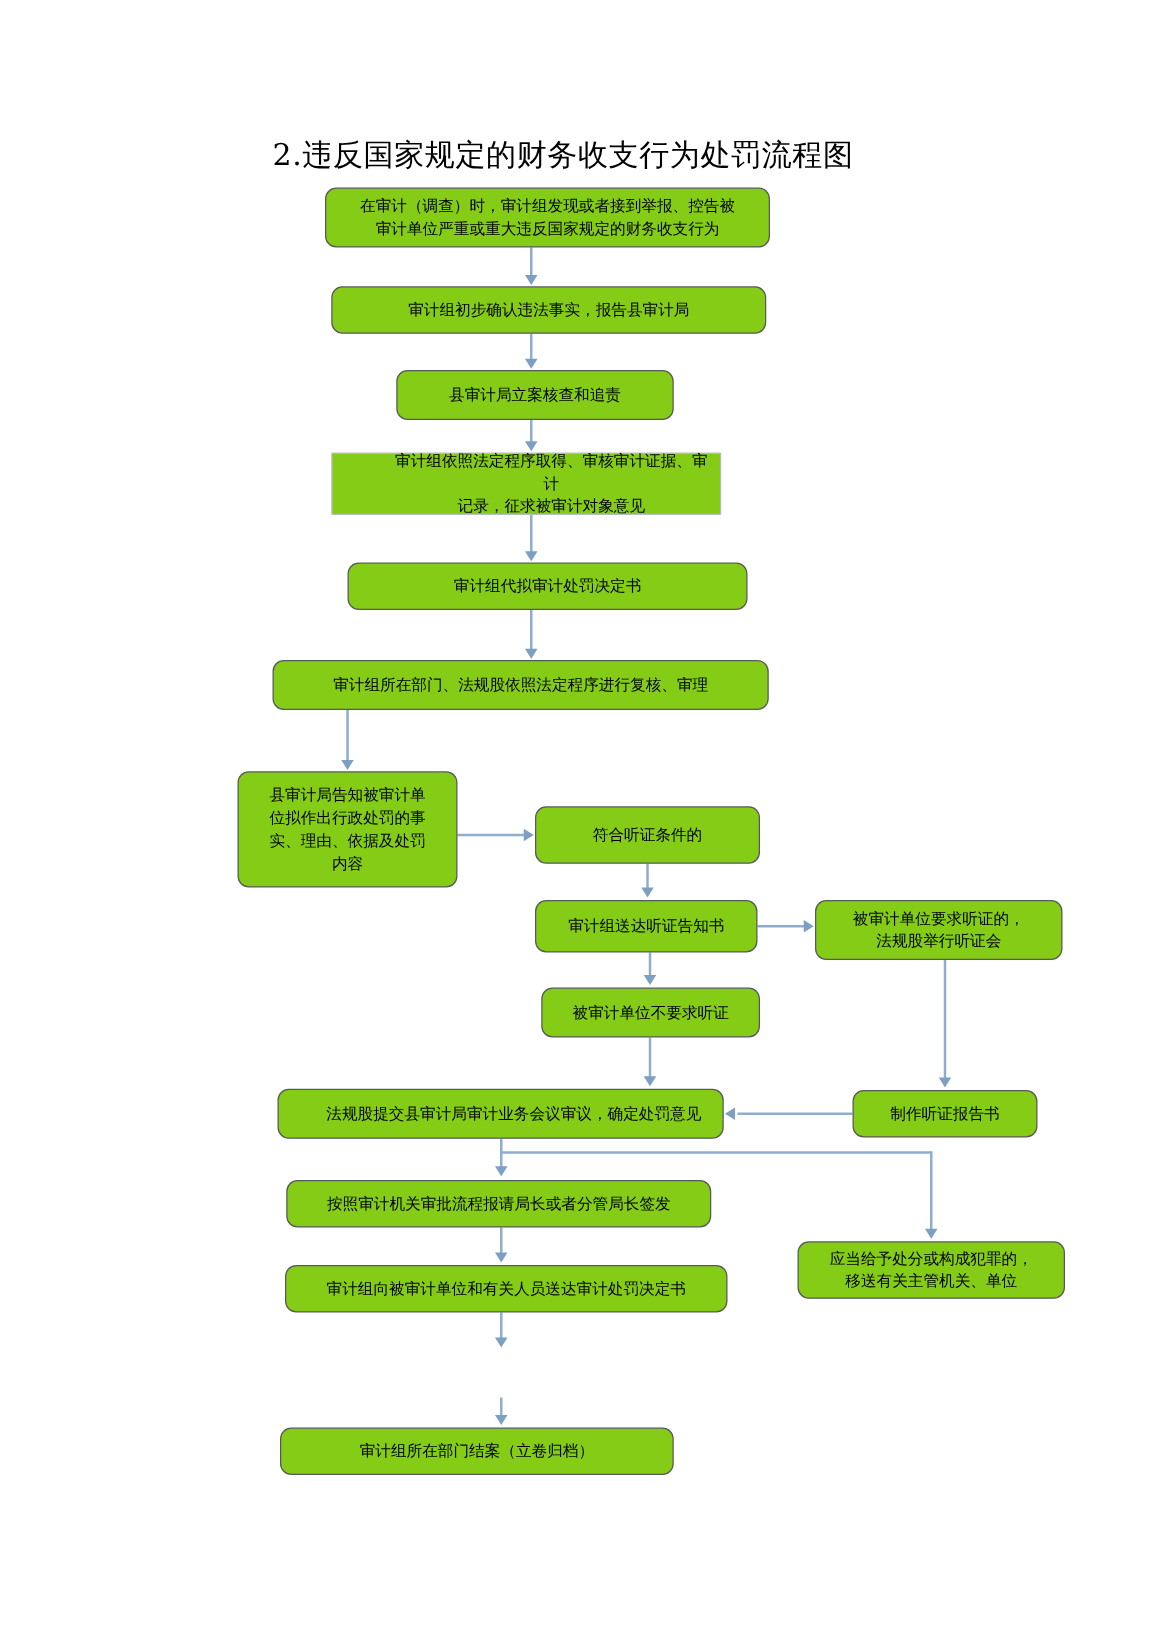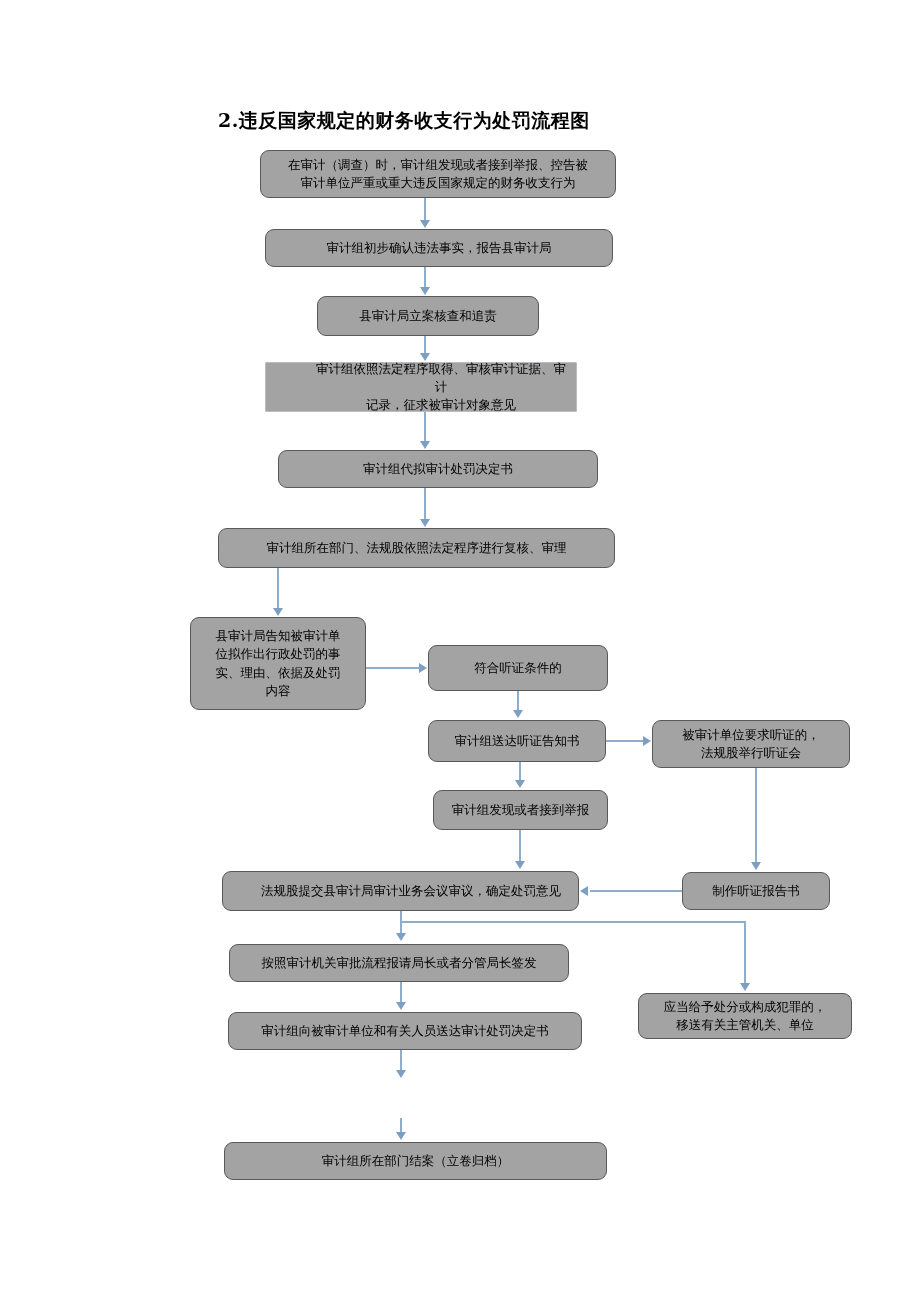--- a/index.html
+++ b/index.html
@@ -14,31 +14,31 @@
     position: relative;
     width: 920px;
     height: 1301px;
     background: #ffffff;
     overflow: hidden;
   }
   #flow-title {
     position: absolute;
     left: 218px;
     top: 108px;
-    font-size: 19px;
-    font-weight: bold;
+    font-size: 24px;
+    font-weight: normal;
     color: #000000;
     font-family: "DejaVu Serif", "Liberation Serif", serif;
     letter-spacing: 0.5px;
     white-space: nowrap;
   }
   .node {
     position: absolute;
     box-sizing: border-box;
-    background: #a3a3a3;
+    background: #84cc16;
     border: 1.2px solid #595959;
     border-radius: 9px;
     display: flex;
     align-items: center;
     justify-content: center;
     text-align: center;
     color: #000000;
     font-family: "DejaVu Serif", "Liberation Serif", serif;
     font-size: 12.5px;
     line-height: 1.45;
@@ -130,21 +130,21 @@
   <div class="node" style="left:428px; top:720px; width:178px; height:42px;">
     <span class="txt">审计组送达听证告知书</span>
   </div>
 
   <div class="node" style="left:652px; top:720px; width:198px; height:48px;">
     <span class="txt">被审计单位要求听证的，
 法规股举行听证会</span>
   </div>
 
   <div class="node" style="left:433px; top:790px; width:175px; height:40px;">
-    <span class="txt">审计组发现或者接到举报</span>
+    <span class="txt">被审计单位不要求听证</span>
   </div>
 
   <div class="node" style="left:222px; top:871px; width:357px; height:40px;padding-left:29px;">
     <span class="txt">法规股提交县审计局审计业务会议审议，确定处罚意见</span>
   </div>
 
   <div class="node" style="left:682px; top:872px; width:148px; height:38px;">
     <span class="txt">制作听证报告书</span>
   </div>
 
@@ -155,21 +155,21 @@
   <div class="node" style="left:228px; top:1012px; width:354px; height:38px;">
     <span class="txt">审计组向被审计单位和有关人员送达审计处罚决定书</span>
   </div>
 
   <div class="node" style="left:638px; top:993px; width:214px; height:46px;">
     <span class="txt">应当给予处分或构成犯罪的，
 移送有关主管机关、单位</span>
   </div>
 
 
-  <div class="node" style="left:224px; top:1142px; width:383px; height:38px;">
+  <div class="node" style="left:224px; top:1142px; width:315px; height:38px;">
     <span class="txt">审计组所在部门结案（立卷归档）</span>
   </div>
 
   <div class="conn v" style="left:424px; top:198px; height:23px;"></div>
   <div class="arrow down" style="left:420px; top:220px;"></div>
 
   <div class="conn v" style="left:424px; top:267px; height:21px;"></div>
   <div class="arrow down" style="left:420px; top:287px;"></div>
 
   <div class="conn v" style="left:424px; top:336px; height:18px;"></div>

